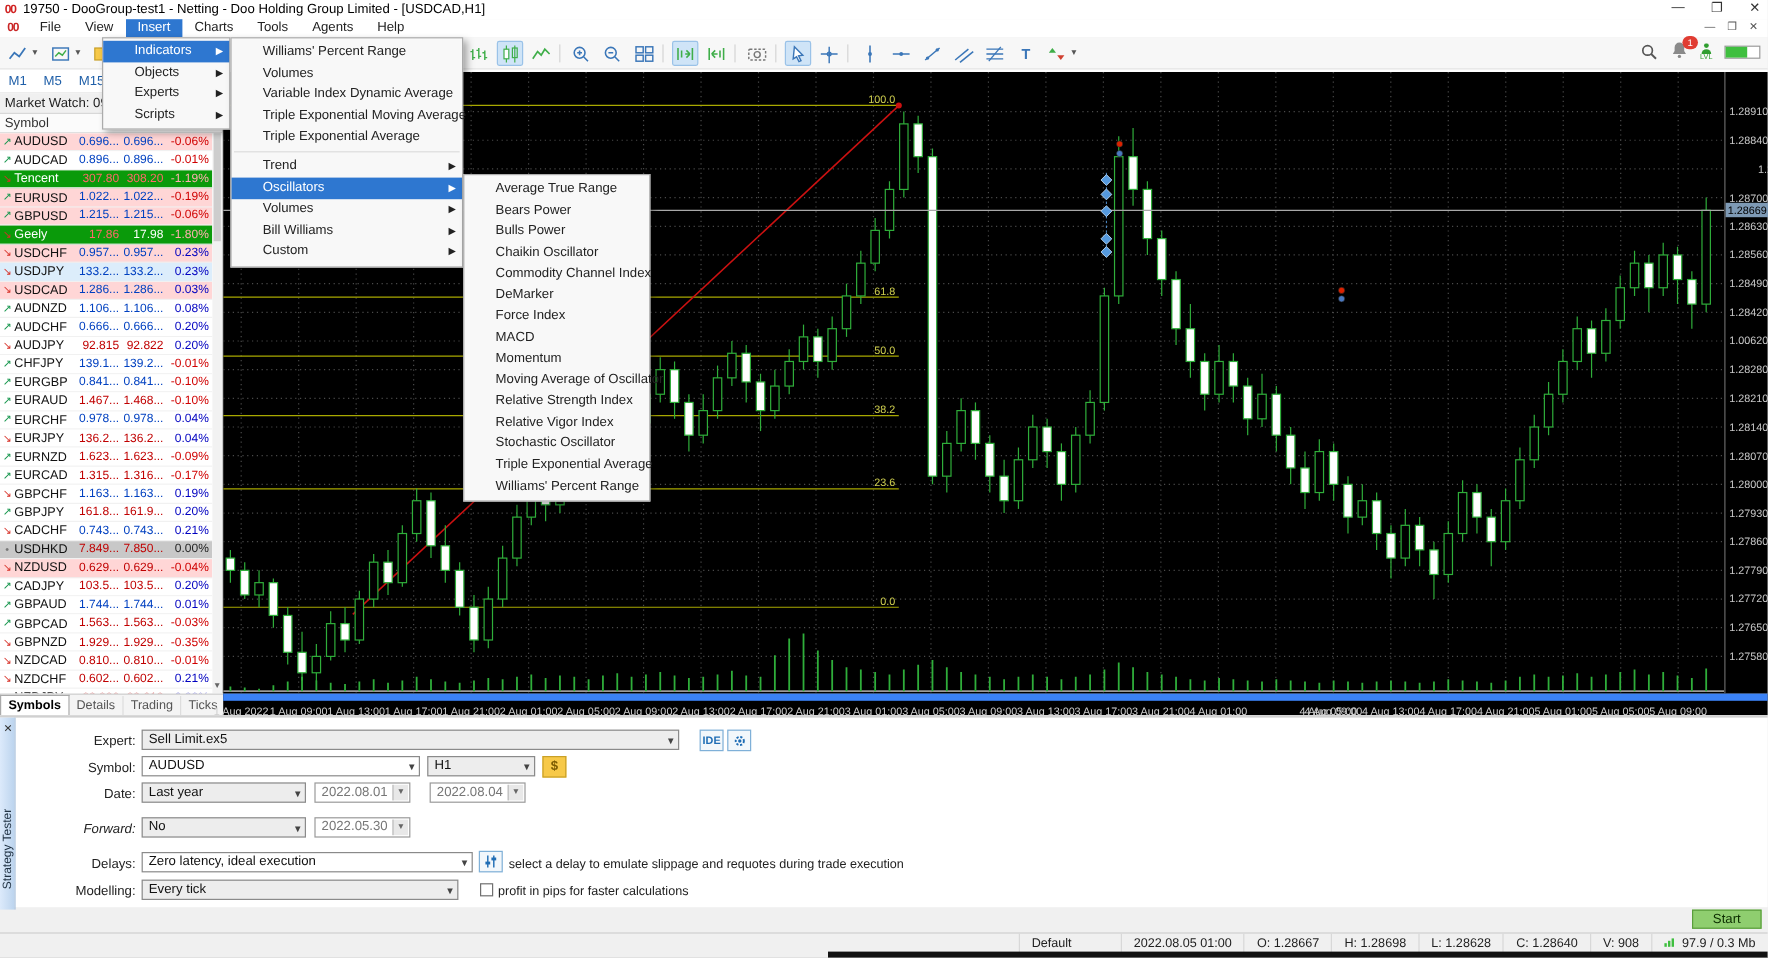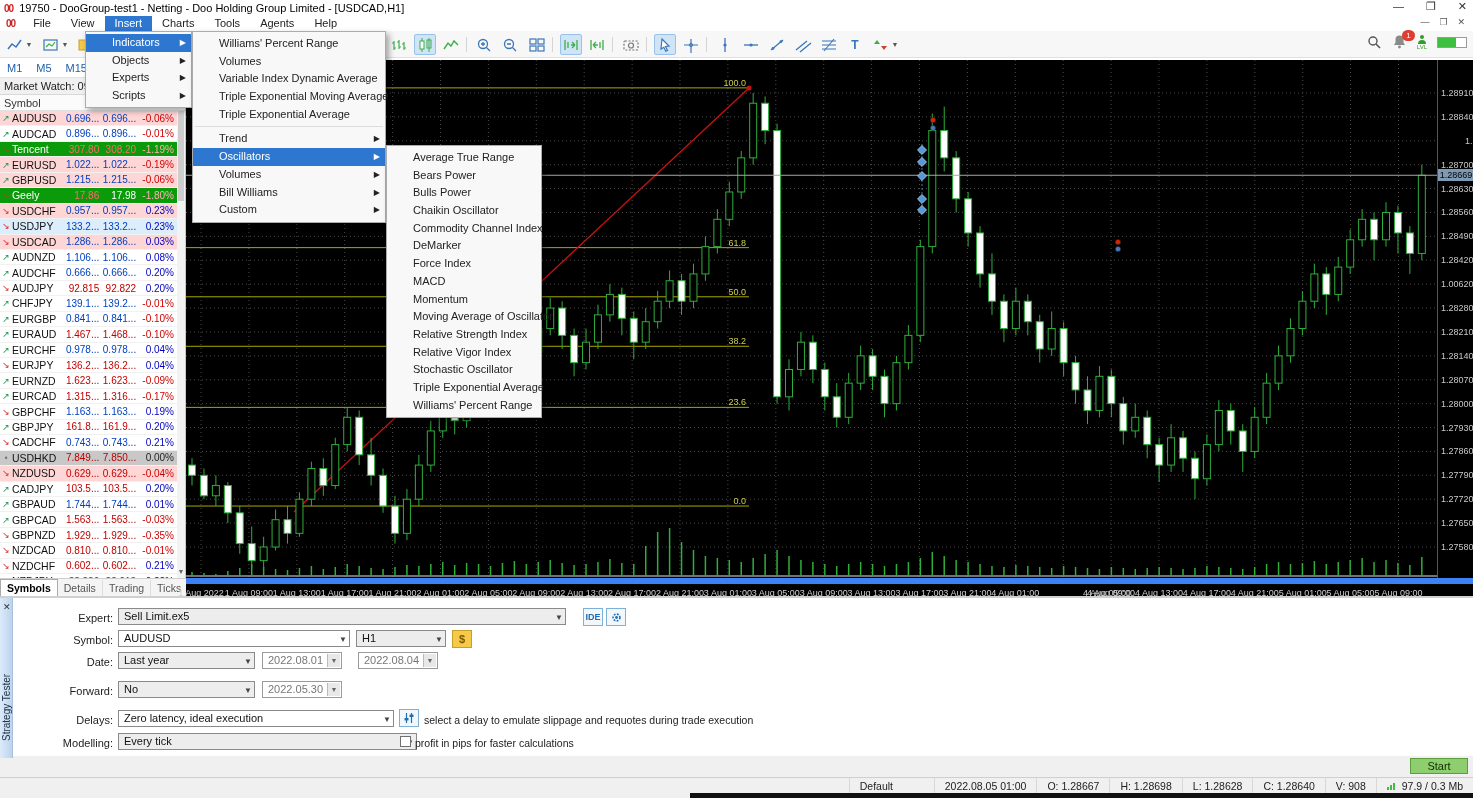--- a/index.html
+++ b/index.html
@@ -1052,41 +1052,41 @@
     <div class="sq-btn" id="dollar-btn" style="left:452px; top:32px;">$</div>
 
     <div class="t-label" style="top:58px; left:18px;">Date:</div>
     <div class="combo" style="left:118px; top:54px; width:137px;">
       <span>Last year</span><span class="dd">▼</span></div>
     <div class="datebox" style="left:262px; top:54px; width:80px;">
       <span>2022.08.01</span><span class="dd">▼</span></div>
     <div class="datebox" style="left:358px; top:54px; width:80px;">
       <span>2022.08.04</span><span class="dd">▼</span></div>
 
-    <div class="t-label" style="top:87px; left:18px;">Forward:</div>
+    <div class="t-label" style="top:87px; left:18px;font-style:italic;">Forward:</div>
     <div class="combo" style="left:118px; top:83px; width:137px;">
       <span>No</span><span class="dd">▼</span></div>
     <div class="datebox" style="left:262px; top:83px; width:80px;">
       <span>2022.05.30</span><span class="dd">▼</span></div>
 
     <div class="t-label" style="top:116px; left:18px;">Delays:</div>
     <div class="combo white" style="left:118px; top:112px; width:276px;">
       <span>Zero latency, ideal execution</span><span class="dd">▼</span></div>
     <div class="sq-btn" style="left:399px; top:111px;">
       <svg width="12" height="12" viewBox="0 0 12 12">
           <line x1="3.5" y1="1" x2="3.5" y2="11" stroke="#1f6db5" stroke-width="1.2"></line>
           <rect x="1.5" y="6" width="4" height="2.4" fill="#1f6db5"></rect>
           <line x1="8.5" y1="1" x2="8.5" y2="11" stroke="#1f6db5" stroke-width="1.2"></line>
           <rect x="6.5" y="2.6" width="4" height="2.4" fill="#1f6db5"></rect>
         </svg>
       </div>
     <div class="hint" style="left:424px; top:116px;">select a delay to emulate slippage and requotes during trade execution</div>
 
     <div class="t-label" style="top:139px; left:18px;">Modelling:</div>
-    <div class="combo" style="left:118px; top:135px; width:299px;">
+    <div class="combo" style="left:118px; top:135px; width:264px;">
       <span>Every tick</span><span class="dd">▼</span></div>
     <div class="chk" style="left:400px; top:138px;"></div>
     <div class="hint" style="left:415px; top:139px;">profit in pips for faster calculations</div>
   </div>
 
   <div id="start-btn">Start</div>
 
   <div id="statusbar">
     <span id="sb-spacer"></span>
     <span class="sb-cell" style="min-width:85px;">Default</span>

